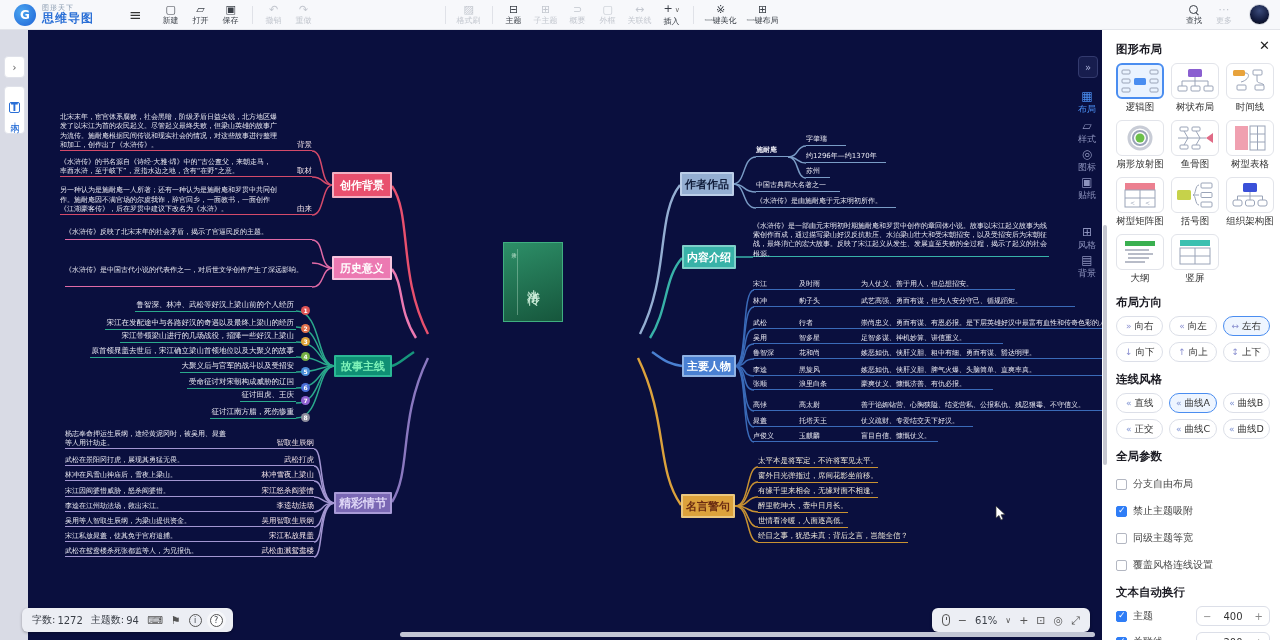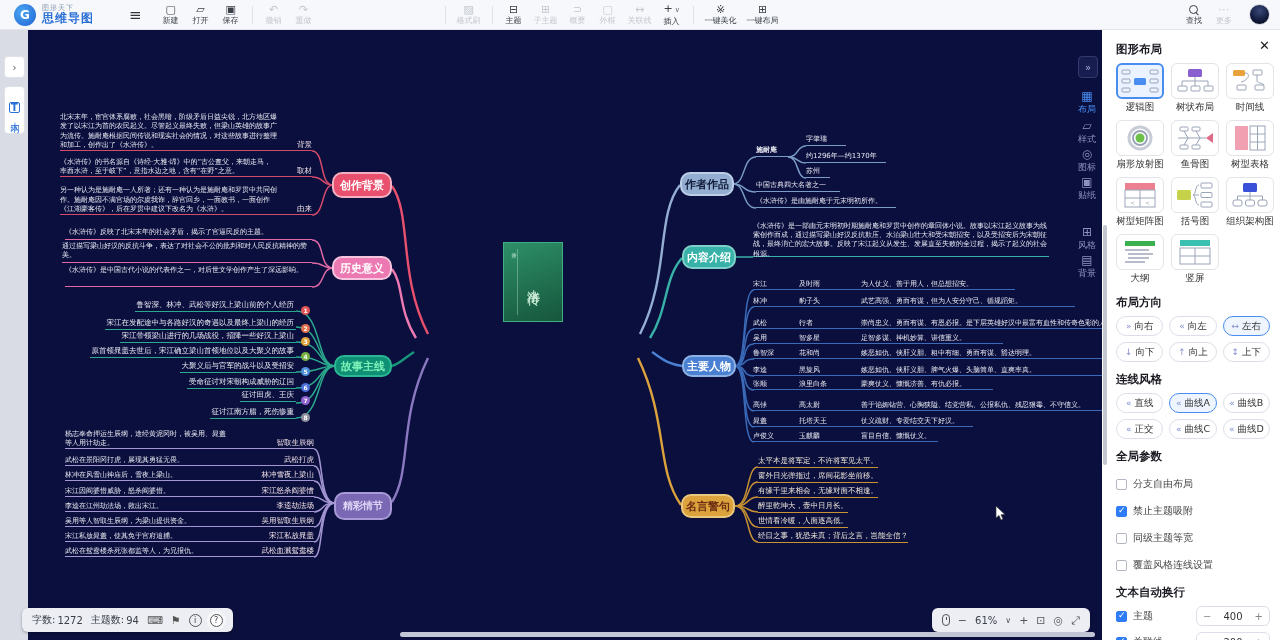--- a/index.html
+++ b/index.html
@@ -41,21 +41,21 @@
 
   
   .right-rail { position:absolute; right:2px; top:0; width:26px; height:610px; }
   .rr-expand { position:absolute; right:2px; top:26px; width:20px; height:22px; background:#171d4e; border:1px solid #333a6e; border-radius:4px; color:#aab0d8; font-size:10px; display:flex; align-items:center; justify-content:center; cursor:pointer; }
   .rr-item { position:absolute; right:0; width:26px; display:flex; flex-direction:column; align-items:center; color:#8d93bd; cursor:pointer; }
   .rr-item .ico { font-size:12px; line-height:13px; }
   .rr-item .lbl { font-size:9px; line-height:10px; margin-top:1px; }
   .rr-item.active { color:#4a8df0; }
 
   
-  .node { position:absolute; display:flex; align-items:center; justify-content:center; border-radius:10px; font-weight:bold; white-space:nowrap; cursor:pointer; }
+  .node { position:absolute; display:flex; align-items:center; justify-content:center; border-radius:1px; font-weight:bold; white-space:nowrap; cursor:pointer; }
   .center-node { left:412px; top:301px; width:243px; height:29px; background:#00aeef; border:2px solid #7edcfa; border-radius:4px; color:#fff; font-size:13px; letter-spacing:1px; }
   .book { position:absolute; left:503px; top:212px; width:60px; height:80px; background:linear-gradient(160deg,#2d8f68,#16563c); border:1px solid #3fae80; display:flex; align-items:center; justify-content:center; cursor:pointer; }
   .book .bk-title { writing-mode:vertical-rl; font-family:"DejaVu Serif","Liberation Serif",serif; font-size:13px; color:#cdeeda; letter-spacing:2px; }
   .book .bk-side { position:absolute; left:4px; top:6px; bottom:6px; width:10px; border-right:1px solid rgba(210,240,220,.35); writing-mode:vertical-rl; font-size:5px; color:rgba(210,240,220,.55); overflow:hidden; }
 
   .leaf { position:absolute; font-size:7px; color:#e9e9f2; line-height:1.32; }
   .row2 { display:flex; align-items:flex-end; justify-content:space-between; gap:4px; }
   .tag { font-size:7.5px; color:#f2e2e8; white-space:nowrap; }
   .ul-cre { border-bottom:1.5px solid #d44a6a; }
   .ul-his { border-bottom:1.5px solid #e06aa6; }
@@ -319,41 +319,40 @@
 
   <div class="book">
     <span class="bk-side">水浒传</span>
     <span class="bk-title">水浒传</span>
   </div>
 
 
   <div class="node" style="left:332px;top:142px;width:60px;height:26px;background:#e8506e;border:2px solid #f2b0c2;color:#fff;font-size:11px">创作背景</div>
   <div class="node" style="left:332px;top:226px;width:60px;height:24px;background:#ec79b2;border:2px solid #f6c4de;color:#fff;font-size:11px">历史意义</div>
   <div class="node" style="left:334px;top:325px;width:58px;height:22px;background:#0f8f74;border:2px solid #2ab894;color:#7df2b8;font-size:11px">故事主线</div>
-  <div class="node" style="left:334px;top:462px;width:58px;height:28px;background:#7a68b4;border:2px solid #a89ad6;color:#ded6f6;font-size:10px">精彩情节</div>
+  <div class="node" style="left:334px;top:462px;width:58px;height:22px;background:#7a68b4;border:2px solid #a89ad6;color:#ded6f6;font-size:12px">精彩情节</div>
   <div class="node" style="left:680px;top:142px;width:54px;height:24px;background:#94aed2;border:2px solid #bccee8;color:#101c3a;font-size:11px">作者作品</div>
   <div class="node" style="left:682px;top:215px;width:54px;height:24px;background:#38b2a8;border:2px solid #7fd0c9;color:#fff;font-size:11px">内容介绍</div>
   <div class="node" style="left:682px;top:325px;width:54px;height:22px;background:#4a80d2;border:2px solid #8fb2e4;color:#fff;font-size:11px">主要人物</div>
   <div class="node" style="left:681px;top:464px;width:54px;height:24px;background:#dca23c;border:2px solid #eac77e;color:#6b2c12;font-size:11px">名言警句</div>
 
   <div class="leaf ul-cre row2" style="left:60px;top:74px;width:252px;height:47px">
     <span style="width:218px">北宋末年，宦官体系腐败，社会黑暗，阶级矛盾日益尖锐，北方地区爆发了以宋江为首的农民起义。尽管起义最终失败，但梁山英雄的故事广为流传。施耐庵根据民间传说和现实社会的情况，对这些故事进行整理和加工，创作出了《水浒传》。</span>
     <span class="tag">背景</span>
   </div>
   <div class="leaf ul-cre row2" style="left:60px;top:126px;width:252px;height:21px">
     <span style="width:218px">《水浒传》的书名源自《诗经·大雅·绵》中的“古公亶父，来朝走马，率西水浒，至于岐下”，意指水边之地，含有“在野”之意。</span>
     <span class="tag">取材</span>
   </div>
   <div class="leaf ul-cre row2" style="left:60px;top:147px;width:252px;height:38px">
     <span style="width:218px">另一种认为是施耐庵一人所著；还有一种认为是施耐庵和罗贯中共同创作。施耐庵因不满官场的尔虞我诈，辞官回乡，一面教书，一面创作《江湖豪客传》，后在罗贯中建议下改名为《水浒》。</span>
     <span class="tag">由来</span>
   </div>
 
   <div class="leaf ul-his" style="left:65px;top:198px;width:247px;height:12px">《水浒传》反映了北宋末年的社会矛盾，揭示了官逼民反的主题。</div>
-  <div class="leaf ul-his" style="left:62px;top:212px;width:250px;height:21px">通过描写梁山好汉的反抗斗争，表达了对社会不公的批判和对人民反抗精神的赞美。</div>
   <div class="leaf ul-his" style="left:65px;top:236px;width:247px;height:21px">《水浒传》是中国古代小说的代表作之一，对后世文学创作产生了深远影响。</div>
 
   <div class="story-leaf ul-sto" style="top:270px"><span>鲁智深、林冲、武松等好汉上梁山前的个人经历</span><span class="badge" style="background: rgb(224, 85, 85);">1</span></div>
   <div class="story-leaf ul-sto" style="top:288px"><span>宋江在发配途中与各路好汉的奇遇以及最终上梁山的经历</span><span class="badge" style="background: rgb(224, 113, 77);">2</span></div>
   <div class="story-leaf ul-sto" style="top:301px"><span>宋江带领梁山进行的几场战役，招降一些好汉上梁山</span><span class="badge" style="background: rgb(223, 164, 59);">3</span></div>
   <div class="story-leaf ul-sto" style="top:316px"><span>原首领晁盖去世后，宋江确立梁山首领地位以及大聚义的故事</span><span class="badge" style="background: rgb(118, 176, 67);">4</span></div>
   <div class="story-leaf ul-sto" style="top:331px"><span>大聚义后与官军的战斗以及受招安</span><span class="badge" style="background: rgb(74, 143, 216);">5</span></div>
   <div class="story-leaf ul-sto" style="top:347px"><span>受命征讨对宋朝构成威胁的辽国</span><span class="badge" style="background: rgb(74, 111, 216);">6</span></div>
   <div class="story-leaf ul-sto" style="top:360px"><span>征讨田虎、王庆</span><span class="badge" style="background: rgb(144, 97, 208);">7</span></div>
   <div class="story-leaf ul-sto" style="top:377px"><span>征讨江南方腊，死伤惨重</span><span class="badge" style="background: rgb(141, 141, 156);">8</span></div>

